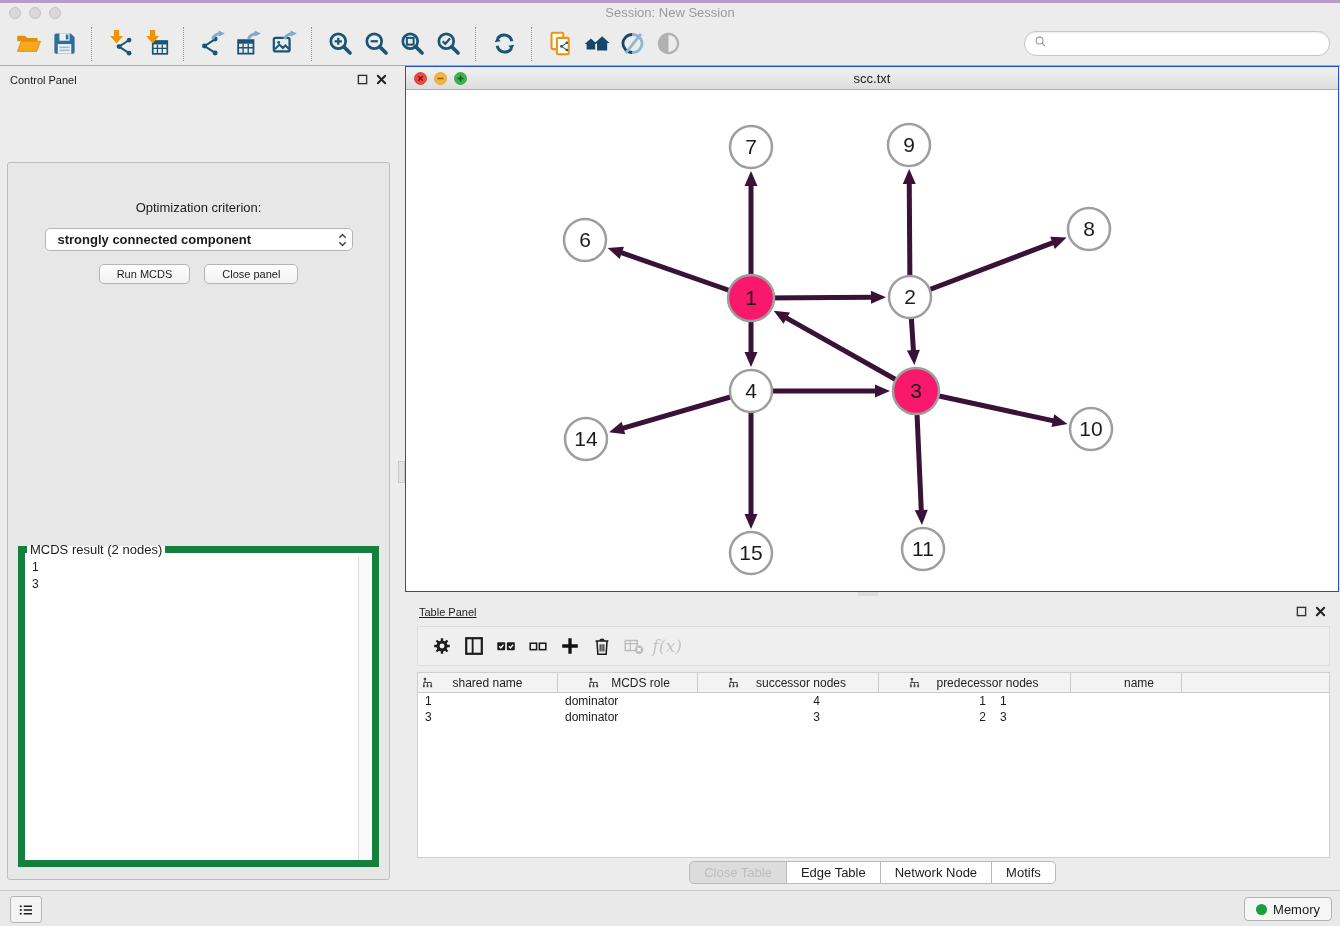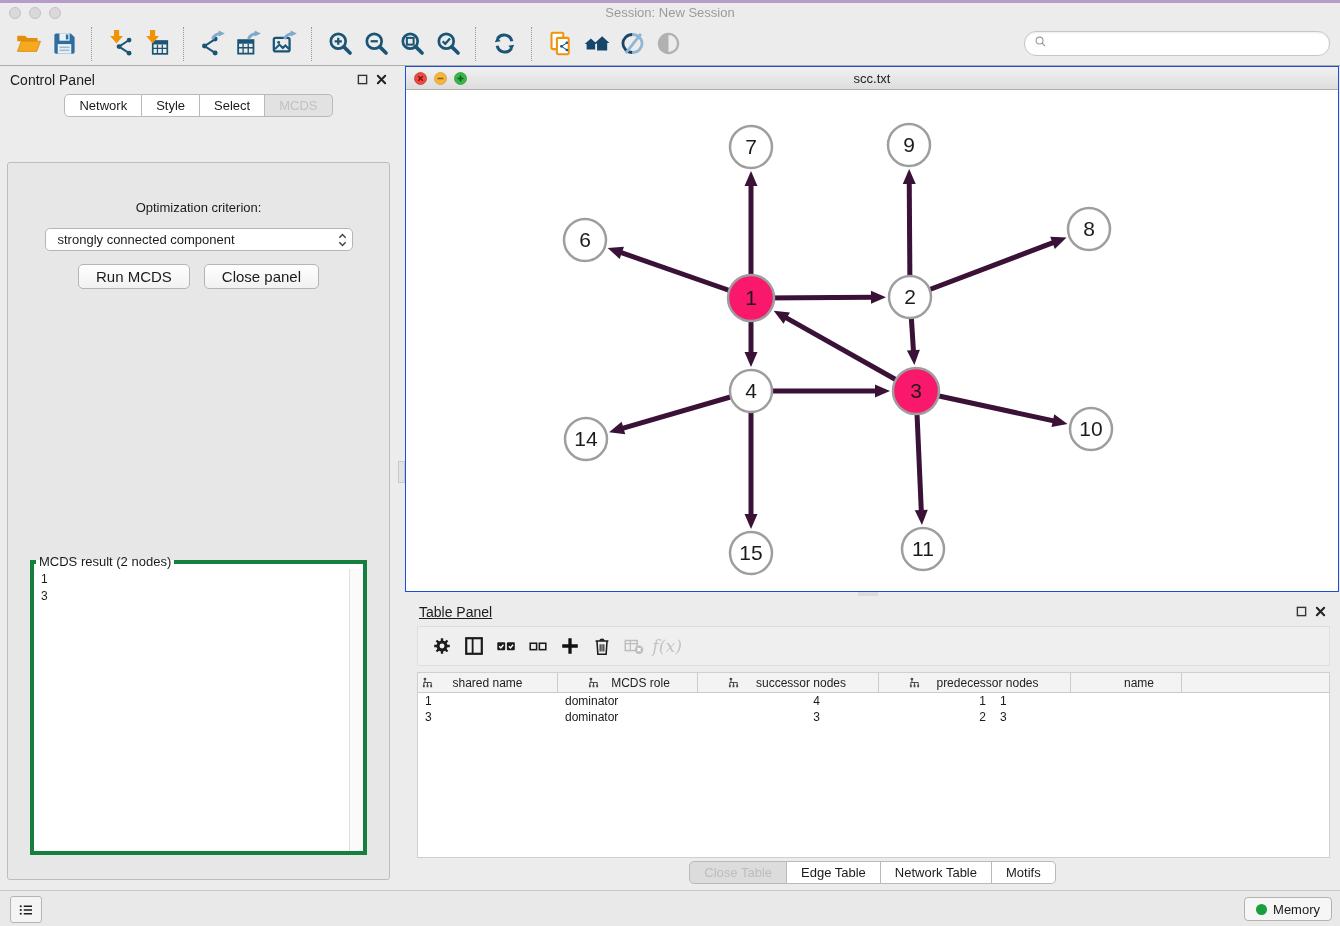--- a/index.html
+++ b/index.html
@@ -17,40 +17,40 @@
   .tb-btn{width:36px;height:34px;display:flex;align-items:center;justify-content:center;cursor:pointer;}
   .tb-btn svg{width:27px;height:27px;}
   .tb-sep{width:1px;height:34px;border-left:1px dotted #999;margin:0 9px;}
   .searchbox{margin-left:auto;width:288px;height:23px;background:#fff;border:1px solid #C6C6C6;border-radius:12px;
              display:flex;align-items:center;padding:0 8px;box-shadow:inset 0 1px 2px rgba(0,0,0,.08);}
   .searchbox svg{width:15px;height:15px;flex:0 0 auto;}
   .searchbox input{flex:1;border:none;outline:none;background:transparent;font-size:13px;font-family:inherit;margin-left:4px;}
   
   .control-panel{position:absolute;left:0;top:66px;width:397px;height:818px;}
   .panel-head{height:28px;display:flex;align-items:center;padding:0 10px;}
-  .panel-head .ph-title{font-size:14px;color:#1b1b1b;}
+  .panel-head .ph-title{font-size:11px;color:#1b1b1b;}
   .ph-icons{margin-left:auto;display:flex;gap:8px;align-items:center;}
   .ph-icons svg{width:11px;height:11px;cursor:pointer;}
   .seg-row{position:relative;z-index:2;display:flex;justify-content:center;}
   .tab{font-size:13px;padding:3px 14px;background:#fff;border:1px solid #B9B9B9;border-left:none;cursor:pointer;line-height:15px;}
   .tab:first-child{border-left:1px solid #B9B9B9;border-radius:5px 0 0 5px;}
   .tab:last-child{border-radius:0 5px 5px 0;}
   .tab.active{background:#E2E2E2;color:#C2C2C2;}
   .cp-content{position:absolute;left:7px;right:7px;top:107px;bottom:4px;background:#E7E7E7;
               border:1px solid #BDBDBD;border-radius:3px;margin-top:-11px;padding-top:11px;}
   .opt-label{margin-top:26px;text-align:center;font-size:13px;}
   .dropdown{margin:13px auto 0;width:308px;height:23px;background:#fff;border:1px solid #B5B5B5;border-radius:5px;
-            display:flex;align-items:center;font-size:13px;padding:0 4px 0 12px;box-sizing:border-box;cursor:pointer;}
+            display:flex;align-items:center;font-size:13px;padding:0 4px 0 12px;box-sizing:border-box;cursor:pointer;font-weight:bold;}
   .dropdown .dd-text{flex:1;}
   .dropdown svg{width:11px;height:18px;}
   .btn-row{margin-top:13px;display:flex;justify-content:center;gap:14px;}
-  .mac-btn{font-size:15px;font-family:inherit;padding:3px 17px;background:linear-gradient(#fff,#F1F1F1);
+  .mac-btn{font-size:11px;font-family:inherit;padding:3px 17px;background:linear-gradient(#fff,#F1F1F1);
            border:1px solid #B5B5B5;border-radius:5px;cursor:pointer;color:#1b1b1b;}
-  fieldset.result{position:absolute;left:6px;right:6px;top:375px;bottom:8px;border:4px solid #15803d;
-                  margin:16px;padding:0;background:#fff;}
+  fieldset.result{position:absolute;left:6px;right:6px;top:375px;bottom:8px;border:7px solid #15803d;
+                  margin:4px;padding:0;background:#fff;}
   fieldset.result legend{font-size:13px;padding:0 3px;margin-left:2px;background:transparent;}
   .result-inner{position:absolute;inset:0;display:flex;}
   .result-lines{flex:1;padding:2px 0 0 7px;font-size:12px;line-height:17px;white-space:pre;}
   .result-scroll{width:13px;background:#FAFAFA;border-left:1px solid #E0E0E0;}
   
   .network-window{position:absolute;left:405px;top:66px;width:934px;height:526px;background:#fff;
                   border:1px solid #1d4ed8;box-sizing:border-box;}
   .nw-titlebar{position:relative;height:22px;background:linear-gradient(#F1F1F1,#DDDDDD);border-bottom:1px solid #B0B0B0;
                display:flex;align-items:center;justify-content:center;}
   .nw-title{font-size:13px;color:#222;}
@@ -262,26 +262,20 @@
       <span class="ph-title">Control Panel</span>
       <span class="ph-icons">
         <span><svg viewBox="0 0 12 12">
               <rect x="1.5" y="1.5" width="9" height="9" fill="none" stroke="#333" stroke-width="1.5"></rect>
             </svg></span>
         <span><svg viewBox="0 0 12 12">
               <path d="M2 2l8 8M10 2l-8 8" stroke="#222" stroke-width="2.2" stroke-linecap="round"></path>
             </svg></span>
       </span>
     </div>
-    <div class="seg-row" id="cp-tabs">
-        <span class="tab">Network</span>
-        <span class="tab">Style</span>
-        <span class="tab">Select</span>
-        <span class="tab active">MCDS</span>
-      </div>
     <div class="cp-content">
       <div class="opt-label">Optimization criterion:</div>
       <div class="dropdown">
         <span class="dd-text">strongly connected component</span>
         <svg viewBox="0 0 12 20" fill="none" stroke="#444" stroke-width="1.6">
             <path d="M2.5 7.5L6 4l3.5 3.5M2.5 12.5L6 16l3.5-3.5"></path>
           </svg>
       </div>
       <div class="btn-row">
         <button class="mac-btn">Run MCDS</button>
@@ -551,21 +545,21 @@
             <div class="td" style="width: 114px; text-align: left;">dominator</div>
             <div class="td" style="width: 155px; text-align: right;">3</div>
             <div class="td" style="width: 166px; text-align: right;">2</div>
             <div class="td" style="width: 85px; text-align: left;">3</div>
           </div>
         </div>
     </div>
     <div class="tp-tabs seg-row" id="tp-tabs">
         <span class="tab active">Close Table</span>
         <span class="tab">Edge Table</span>
-        <span class="tab">Network Table</span>
+        <span class="tab">Network Node</span>
         <span class="tab">Motifs</span>
       </div>
   </div>
 
   <div class="status-bar">
     <div class="list-btn">
       <svg viewBox="0 0 24 24">
           <g fill="#1c1c1c">
             <circle cx="5" cy="7" r="1.4"></circle>
             <circle cx="5" cy="12" r="1.4"></circle>

